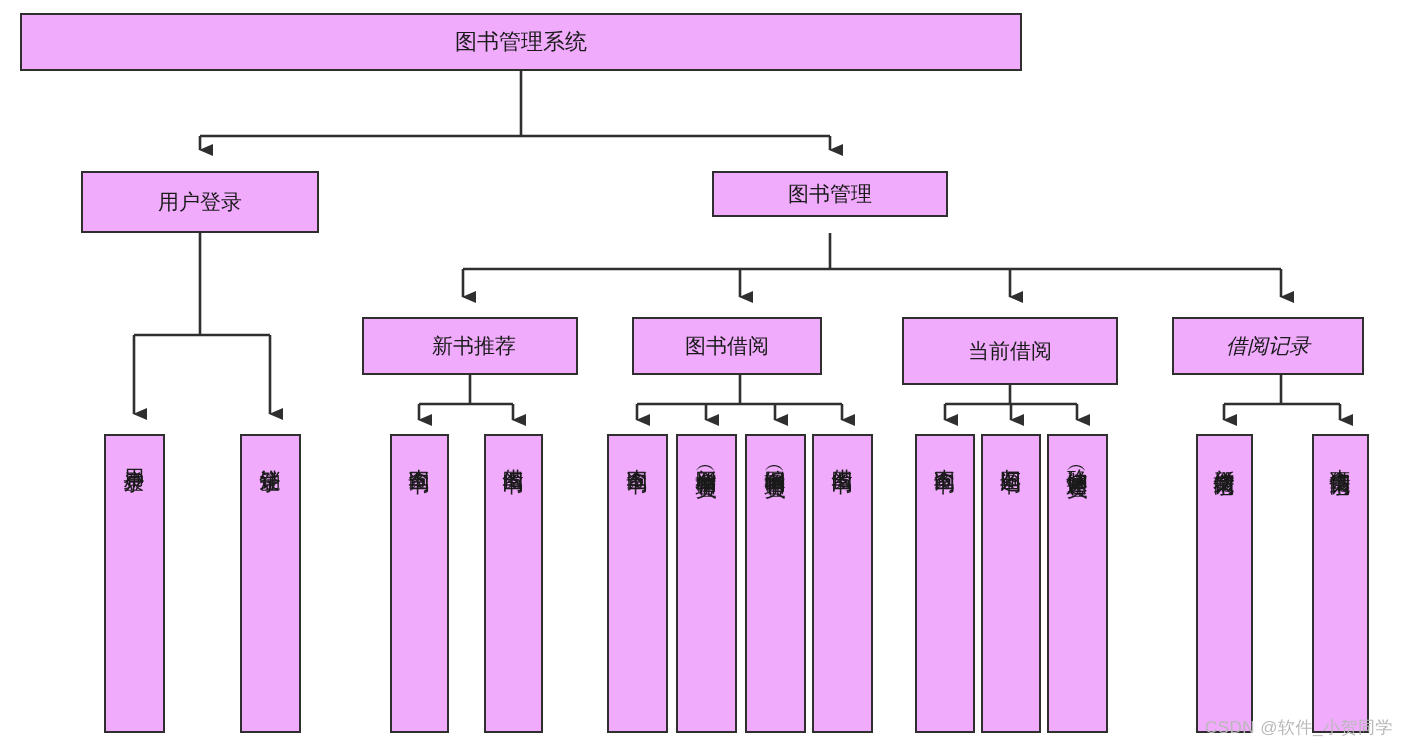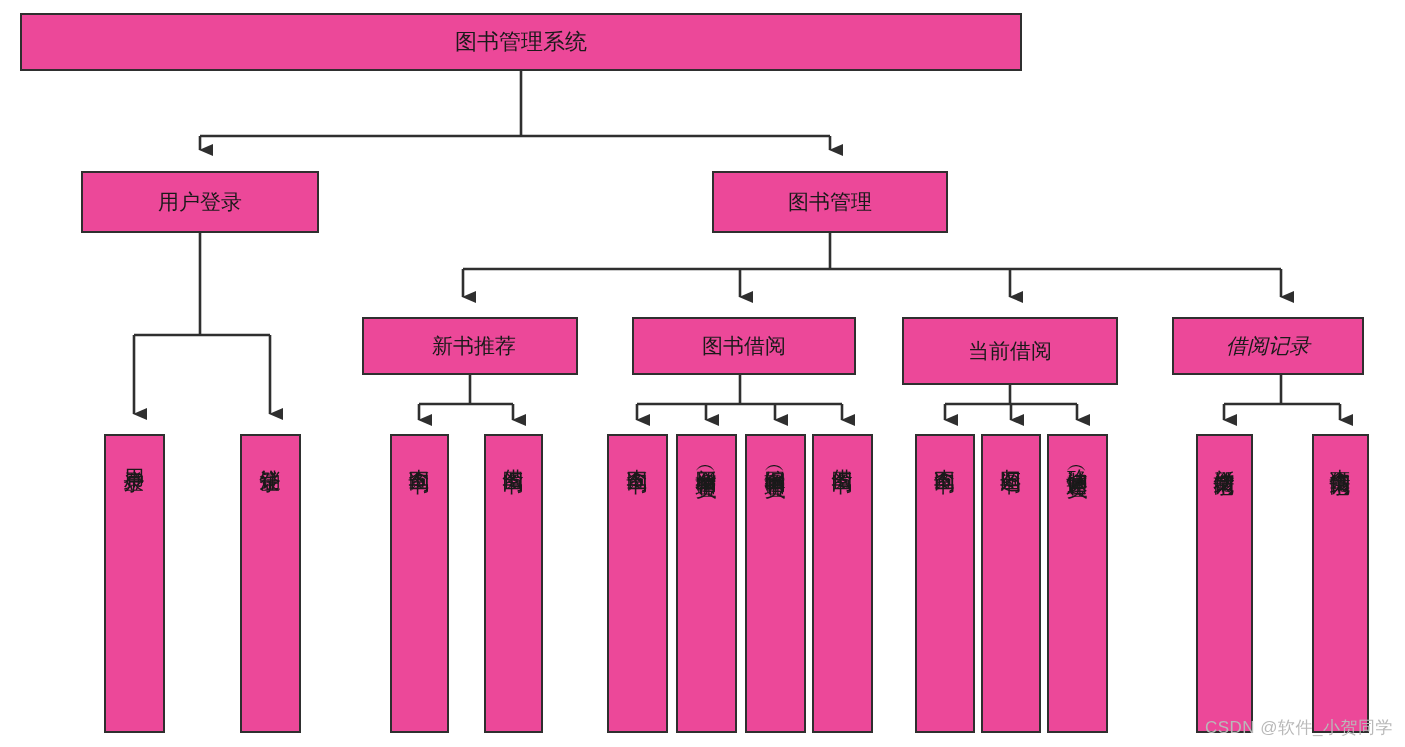--- a/index.html
+++ b/index.html
@@ -22,21 +22,21 @@
     left: 0;
     top: 0;
     width: 1405px;
     height: 747px;
     pointer-events: none;
   }
   .node {
     position: absolute;
     box-sizing: border-box;
     border: 2.5px solid #2f2f2f;
-    background: #ec4899;
+    background: #f0abfc;
     display: flex;
     align-items: center;
     justify-content: center;
     color: #1a1a1a;
     z-index: 2;
   }
   .node .label {
     line-height: 1.18;
     text-align: center;
     white-space: nowrap;
@@ -126,29 +126,29 @@
   </svg>
 
   <div class="node root horiz" style="left:20px; top:13px; width:1002px; height:58px;">
     <span class="label">图书管理系统</span>
   </div>
 
   <div class="node horiz" style="left:81px; top:171px; width:238px; height:62px;">
     <span class="label">用户登录</span>
   </div>
 
-  <div class="node horiz" style="left:712px; top:171px; width:236px; height:62px;justify-content:center;">
+  <div class="node horiz" style="left:712px; top:171px; width:236px; height:46px;justify-content:center;">
     <span class="label">图书管理</span>
   </div>
 
   <div class="node horiz" style="left:362px; top:317px; width:216px; height:58px;padding-left:8px;">
     <span class="label">新书推荐</span>
   </div>
 
-  <div class="node horiz" style="left:632px; top:317px; width:224px; height:58px;">
+  <div class="node horiz" style="left:632px; top:317px; width:190px; height:58px;">
     <span class="label">图书借阅</span>
   </div>
 
   <div class="node horiz" style="left:902px; top:317px; width:216px; height:68px;">
     <span class="label">当前借阅</span>
   </div>
 
   <div class="node horiz" style="left:1172px; top:317px; width:192px; height:58px;font-style:italic;">
     <span class="label">借阅记录</span>
   </div>

